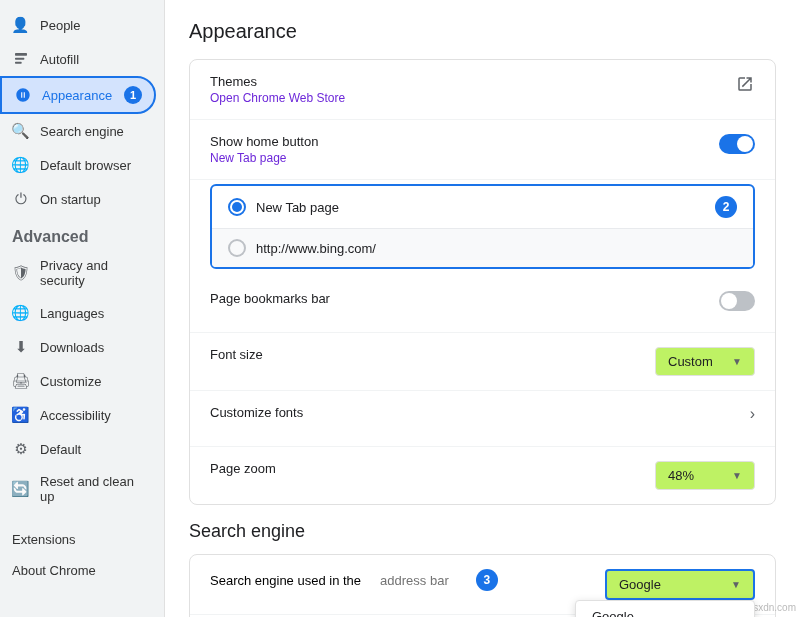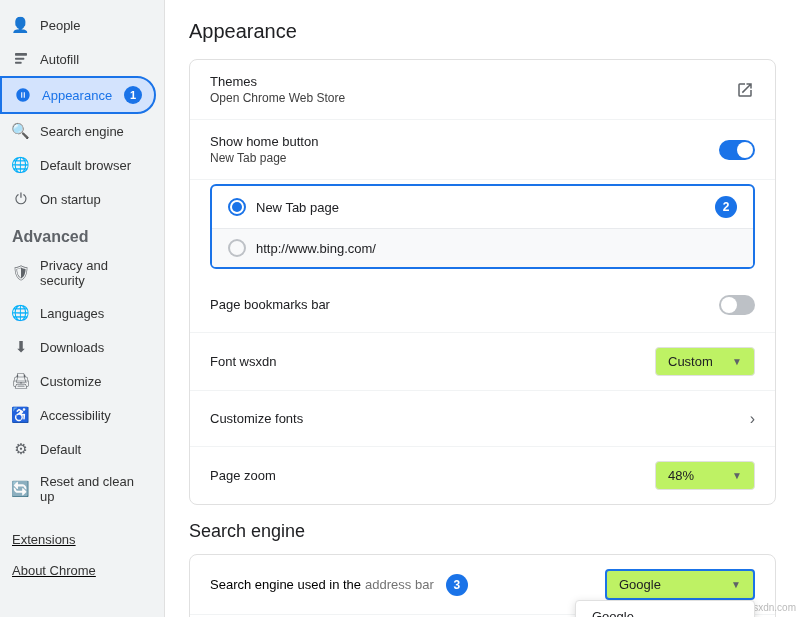--- a/index.html
+++ b/index.html
@@ -81,31 +81,31 @@
     .settings-card {
       background: #fff;
       border-radius: 8px;
       border: 1px solid #e0e0e0;
       margin-bottom: 16px;
       overflow: visible;
     }
 
     .setting-row {
       display: flex;
-      align-items: center;
+      align-items: flex-start;
       justify-content: space-between;
       padding: 14px 20px;
       border-bottom: 1px solid #f1f3f4;
       min-height: 56px;
     }
     .setting-row:last-child { border-bottom: none; }
 
     .setting-label { display: flex; flex-direction: column; gap: 2px; }
     .setting-label-title { font-size: 13px; color: #202124; }
-    .setting-label-subtitle { font-size: 12px; color: #404040; }
+    .setting-label-subtitle { font-size: 12px; color: #6d28d9; }
 
     
     .toggle {
       width: 36px;
       height: 20px;
       border-radius: 10px;
       position: relative;
       cursor: pointer;
       flex-shrink: 0;
     }
@@ -233,21 +233,20 @@
     }
 
     .address-bar-link {
       color: #737373;
       text-decoration: none;
     }
 
     
     .bottom-links {
       padding: 12px 0;
-      text-decoration: underline;
     }
     .bottom-link {
       padding: 8px 12px;
       font-size: 13px;
       color: #333;
       cursor: pointer;
       display: block;
     }
 
     
@@ -382,21 +381,21 @@
     <div class="setting-row">
       <div class="setting-label">
         <span class="setting-label-title">Page bookmarks bar</span>
       </div>
       <div class="toggle off">
         <div class="toggle-knob"></div>
       </div>
     </div>
 
     <div class="setting-row">
-      <span class="setting-label-title">Font wsxdn</span>
+      <span class="setting-label-title">Font size</span>
       <button class="dropdown-btn">
         <span>Custom</span>
         <span class="chevron">▼</span>
       </button>
     </div>
 
     <div class="setting-row" style="cursor:pointer;">
       <span class="setting-label-title">Customize fonts</span>
       <span class="chevron-right">›</span>
     </div>
@@ -408,21 +407,21 @@
         <span class="chevron">▼</span>
       </button>
     </div>
   </div>
 
   <h2 class="section-title" style="font-size: 18px; margin-bottom: 12px;">Search engine</h2>
 
   <div class="settings-card">
 
     <div class="setting-row">
-      <div style="display:flex; align-items:center; gap:4px; flex:1;">
+      <div style="display:flex; align-items:center; gap:19px; flex:1;">
         <span>Search engine used in the</span>
         <a href="#" class="address-bar-link">address bar</a>
         <span class="step-badge" style="margin-left: 8px;">3</span>
       </div>
       <div class="search-engine-container">
         <button class="dropdown-btn" style="min-width: 150px; border: 2px solid #1a73e8;">
           <span>Google</span>
           <span class="chevron">▼</span>
         </button>
         <div class="dropdown-menu">

